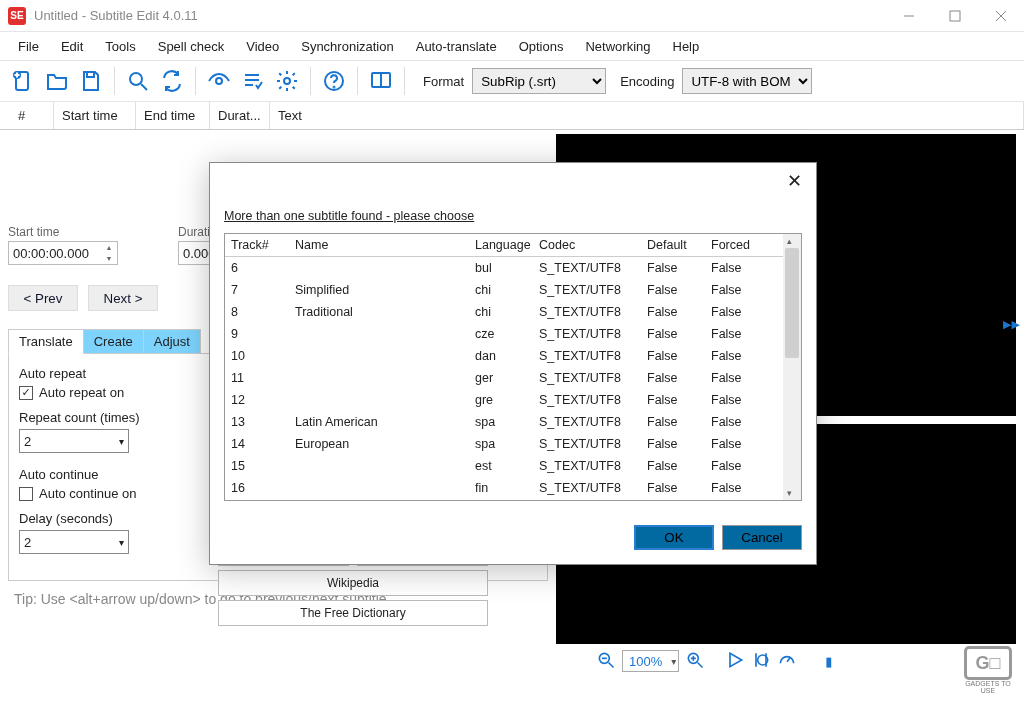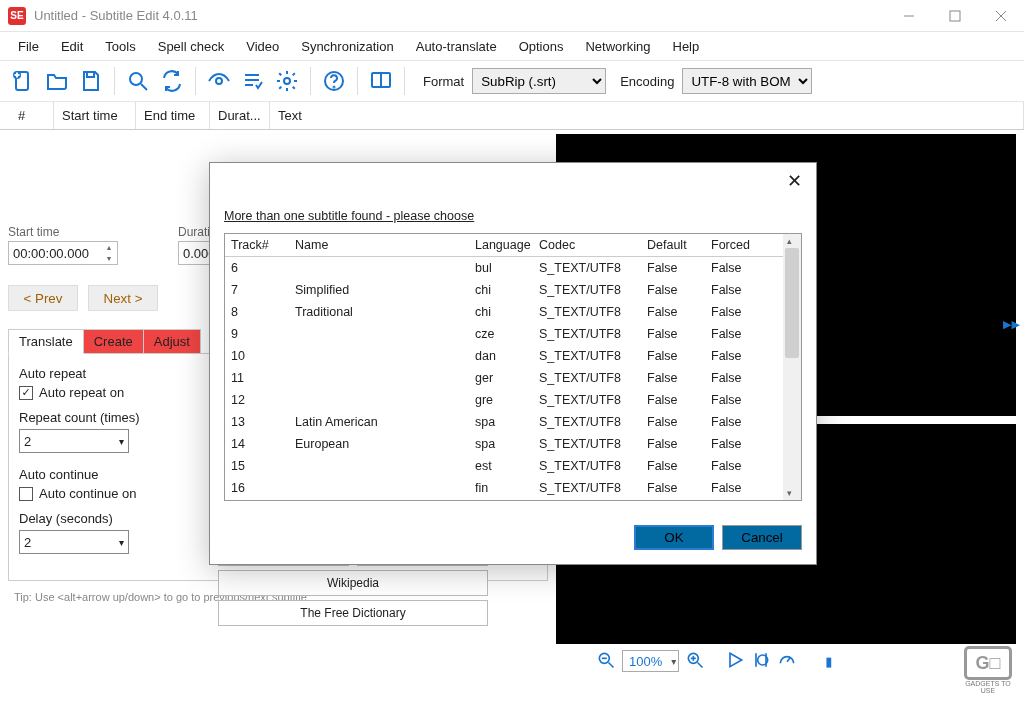--- a/index.html
+++ b/index.html
@@ -41,35 +41,35 @@
 .zoom-box::after { content: "▾"; position: absolute; right: 2px; font-size: 10px; color: #555; }
 
 
 .leftlower { padding: 10px 8px; display: flex; gap: 20px; }
 .timing-group label { font-size: 12px; color: #666; }
 .numbox { border: 1px solid #bbb; height: 24px; width: 110px; display: flex; align-items: center; padding: 0 4px; position: relative; margin-top: 2px; }
 .numbox.sm { width: 56px; }
 .spin { position: absolute; right: 0; top: 0; width: 16px; height: 100%; display: flex; flex-direction: column; }
 .spin div { flex: 1; font-size: 7px; display: flex; align-items: center; justify-content: center; color: #666; }
 .nav-btns { margin-top: 20px; display: flex; gap: 10px; }
-.nav-btns button { width: 70px; height: 26px; background: #eee; border: 1px solid #ddd; color: #a16207; }
+.nav-btns button { width: 70px; height: 26px; background: #eee; border: 1px solid #ddd; color: #0f172a; }
 
 
 .tabs-panel { margin: 8px 8px 0 8px; }
 .tabrow { display: flex; }
-.tab { padding: 4px 10px; border: 1px solid #ccc; margin-right: -1px; background: #ef4444; font-size: 13px; }
+.tab { padding: 4px 10px; border: 1px solid #ccc; margin-right: -1px; background: #7dd3fc; font-size: 13px; }
 .tab.active { background: #fff; border-bottom: 1px solid #fff; position: relative; z-index: 1; }
 .tab-body { border: 1px solid #ccc; padding: 12px 10px; margin-top: -1px; }
 .fg-label { font-size: 13px; margin-bottom: 4px; }
 .checkbox { display: flex; align-items: center; gap: 6px; margin: 4px 0 10px 0; }
 .checkbox .cb { width: 14px; height: 14px; border: 1px solid #555; display: flex; align-items: center; justify-content: center; font-size: 11px; }
 .combo { border: 1px solid #888; height: 24px; width: 110px; display: flex; align-items: center; padding: 0 4px; position: relative; margin-bottom: 14px; }
 .combo::after { content: "▾"; position: absolute; right: 4px; font-size: 10px; }
 
-.hint { color: #888; font-size: 11px; padding: 10px 14px; }
+.hint { color: #888; font-size: 14px; padding: 10px 14px; }
 
 
 .lookup-group { position: absolute; left: 218px; top: 540px; width: 270px; display: flex; flex-direction: column; gap: 4px; }
 .lookup-row { display: flex; gap: 8px; }
 .lookup-btn { flex: 1; border: 1px solid #bbb; background: #fff; padding: 5px 0; text-align: center; font-size: 12px; }
 
 
 .modal { position: absolute; left: 209px; top: 162px; width: 608px; background: #fff; border: 1px solid #888; box-shadow: 0 5px 30px rgba(0,0,0,0.25); z-index: 50; }
 .modal-title { height: 36px; display: flex; align-items: center; padding: 0 14px; }
 .modal-title .spacer { flex: 1; }

